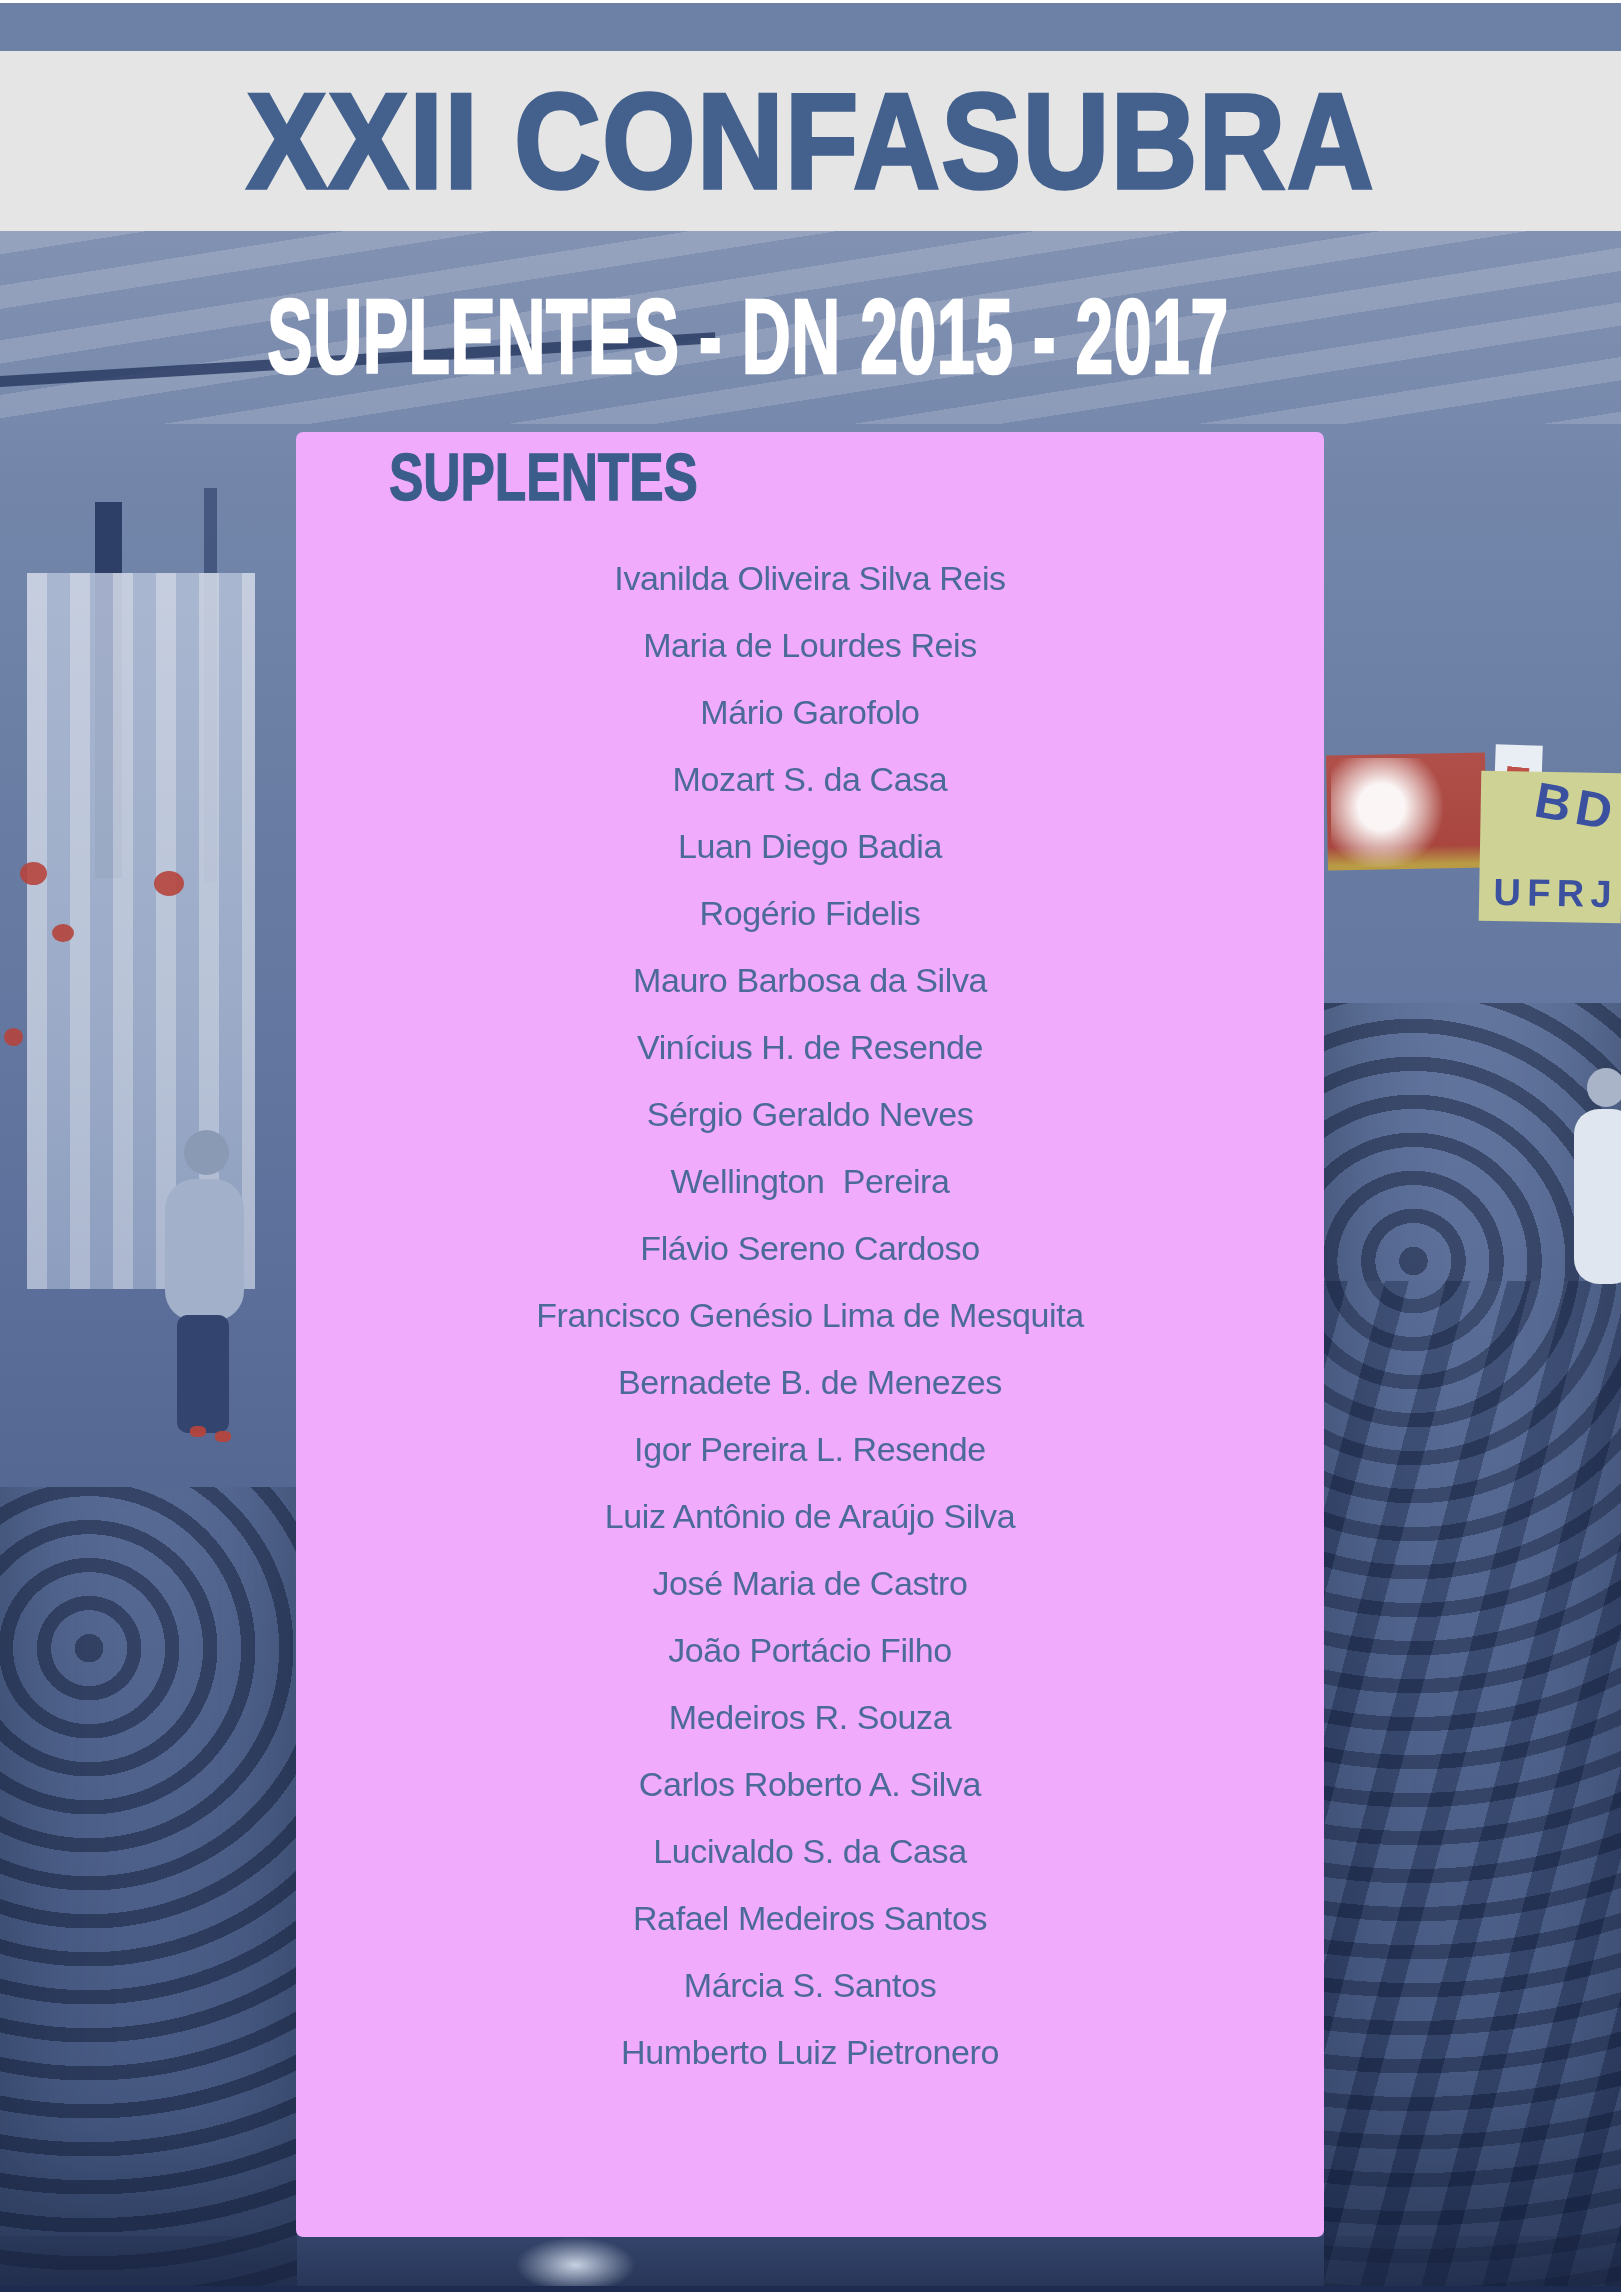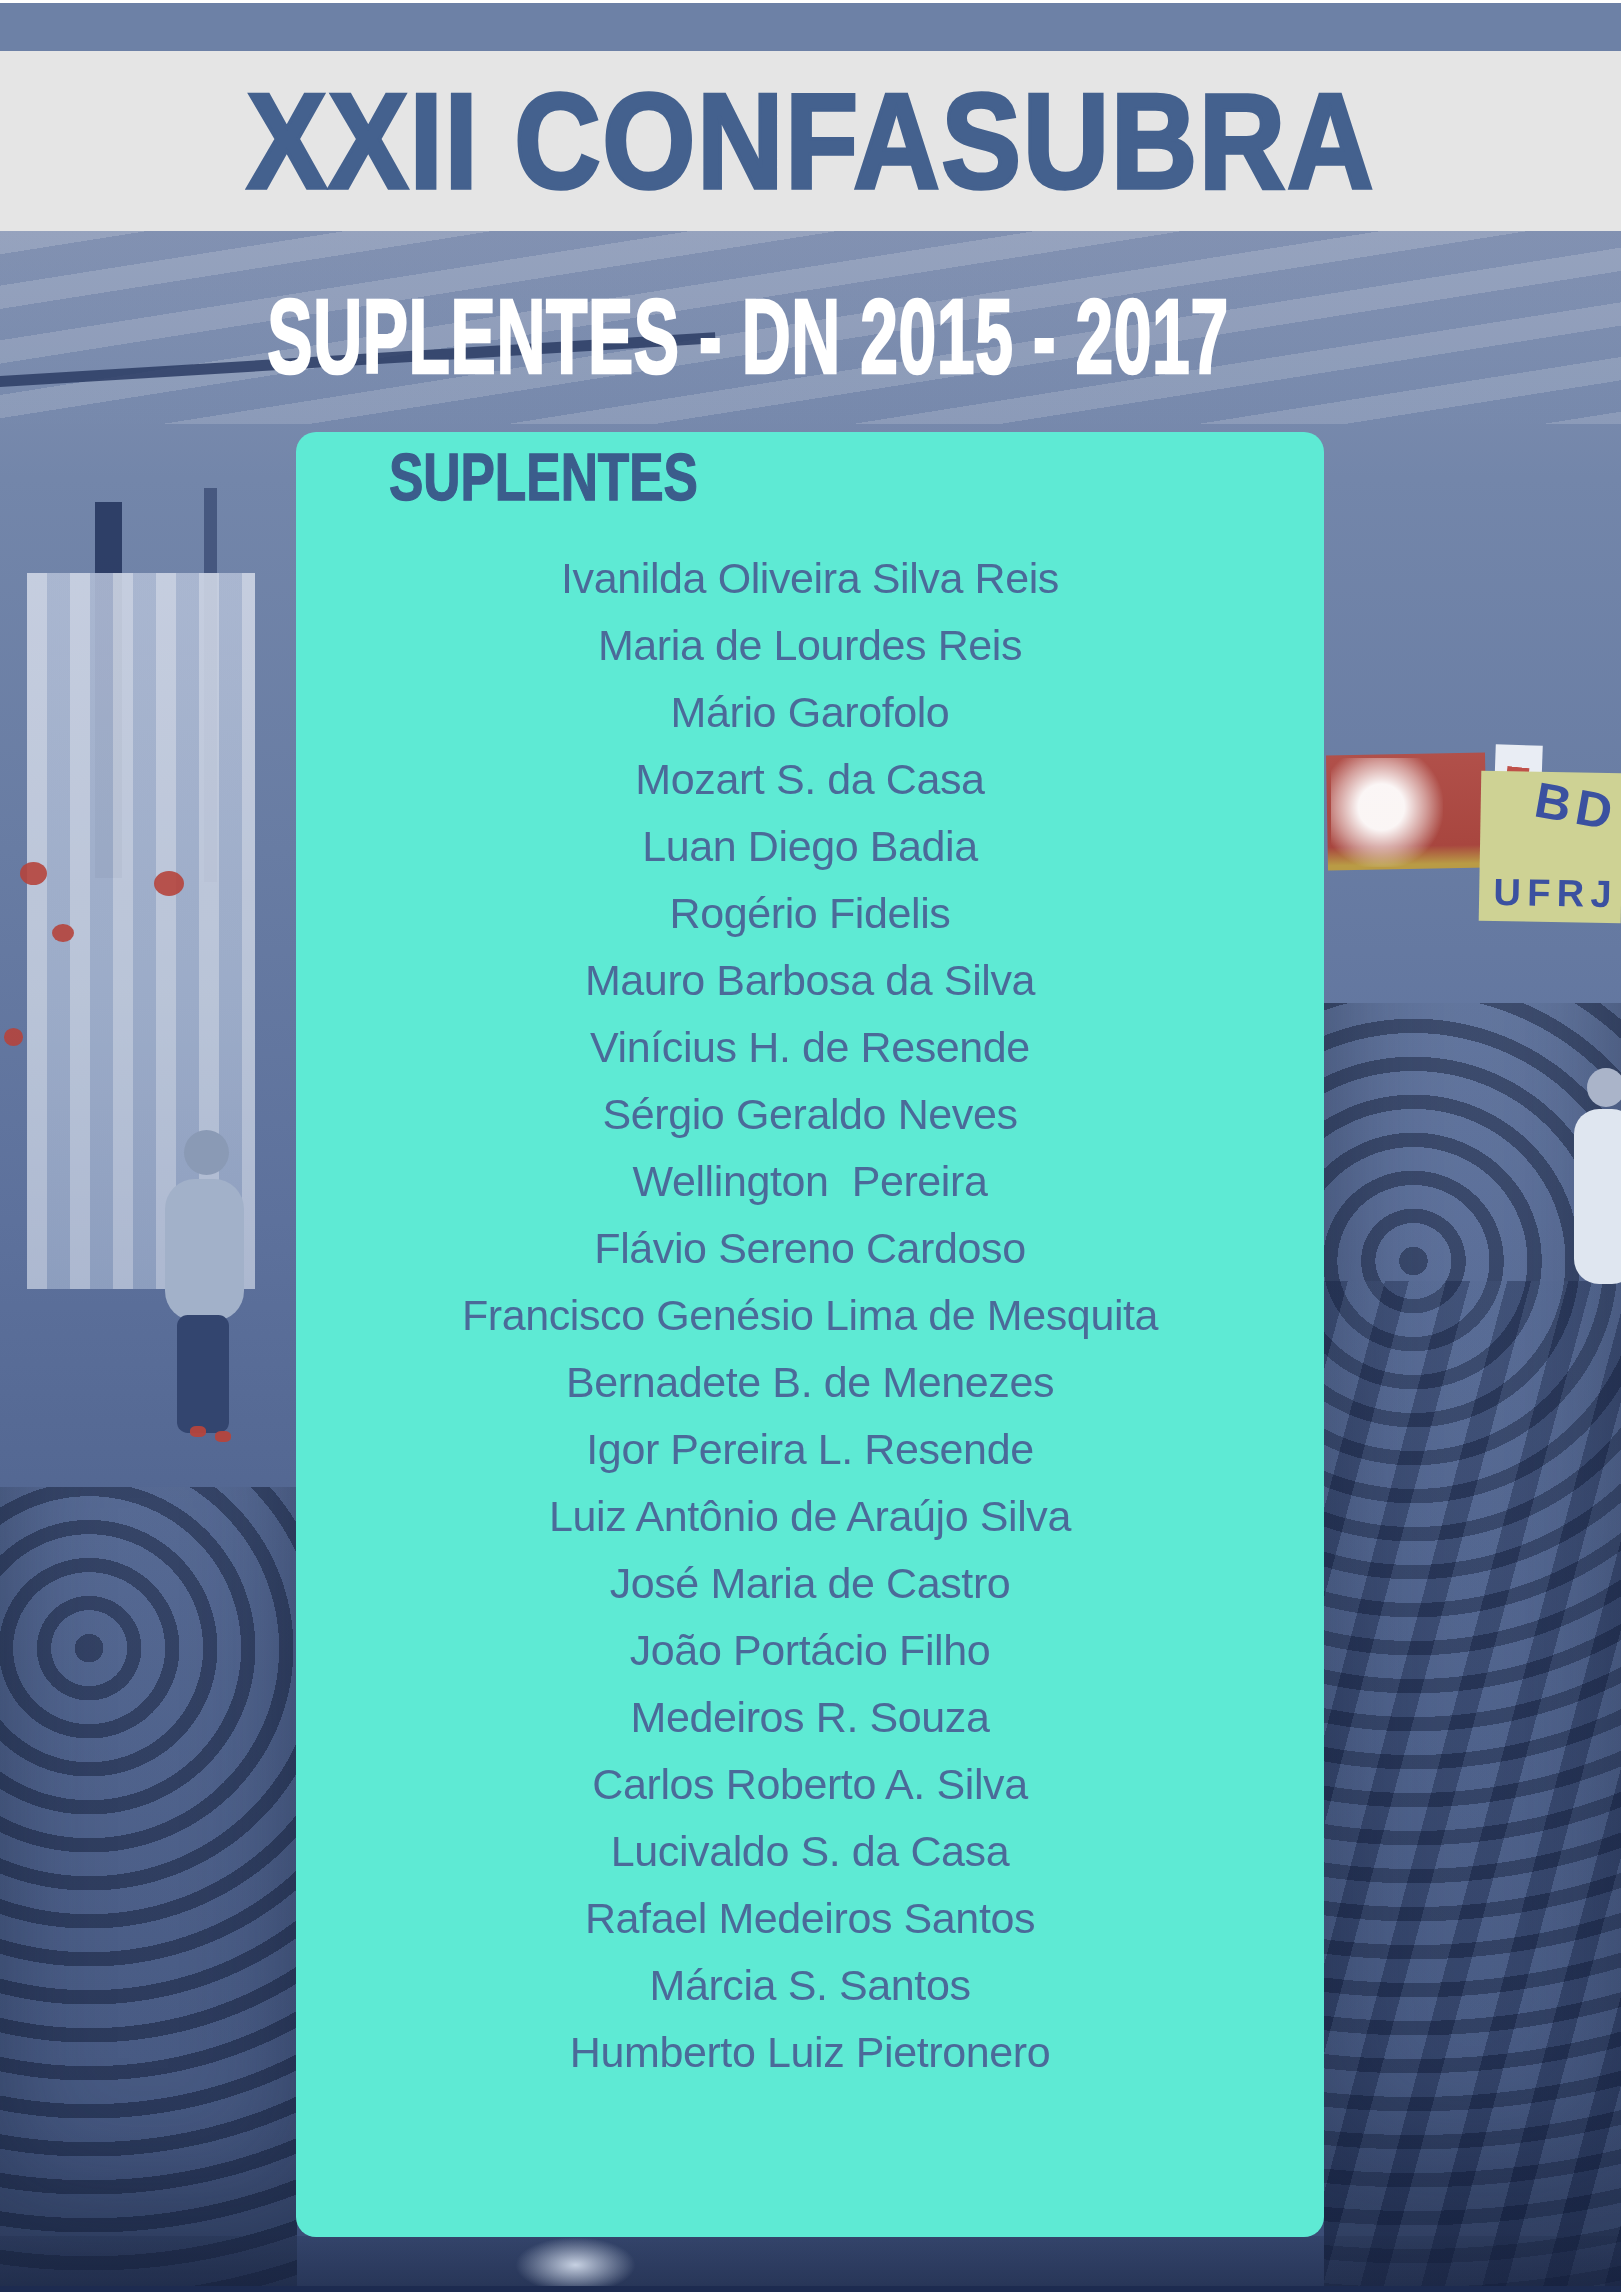--- a/index.html
+++ b/index.html
@@ -86,30 +86,30 @@
   .subtitle-wrap{left:0;top:285px;width:1496px;height:103px;z-index:5;
     display:flex;align-items:center;justify-content:center;}
   .subtitle{
     font-size:106px;font-weight:700;color:#ffffff;white-space:nowrap;
     transform:scale(.64,1.0);
     -webkit-text-stroke:2.7px #ffffff;
     letter-spacing:0.9px;}
 
   
   .panel{left:296px;top:432px;width:1028px;height:1805px;z-index:6;
-    background:#5eead4;border-radius:20px;}
+    background:#f0abfc;border-radius:7px;}
   .panel-heading-wrap{position:absolute;left:93px;top:7.2px;}
   .panel-heading{
     display:inline-block;font-size:66px;font-weight:700;color:#3b5d8c;
     transform:scaleX(.78);transform-origin:left center;
     -webkit-text-stroke:1.3px #3b5d8c;white-space:nowrap;}
   .names-list{position:absolute;left:0;top:113px;width:100%;}
   .name{
     height:67px;line-height:67px;text-align:center;white-space:pre;
-    font-size:43px;letter-spacing:-0.4px;color:#4b6a99;}
+    font-size:34px;letter-spacing:-0.4px;color:#4b6a99;}
 
   .bottom-bar{left:0;top:2286px;width:1622px;height:7.2px;background:#1d2b50;z-index:10;}
 </style>
 </head>
 <body>
 
 <div class="abs photo-base"></div>
 <div class="abs wall-streak"></div>
 <div class="abs beam-h"></div>
 <div class="abs beam-v1"></div>

